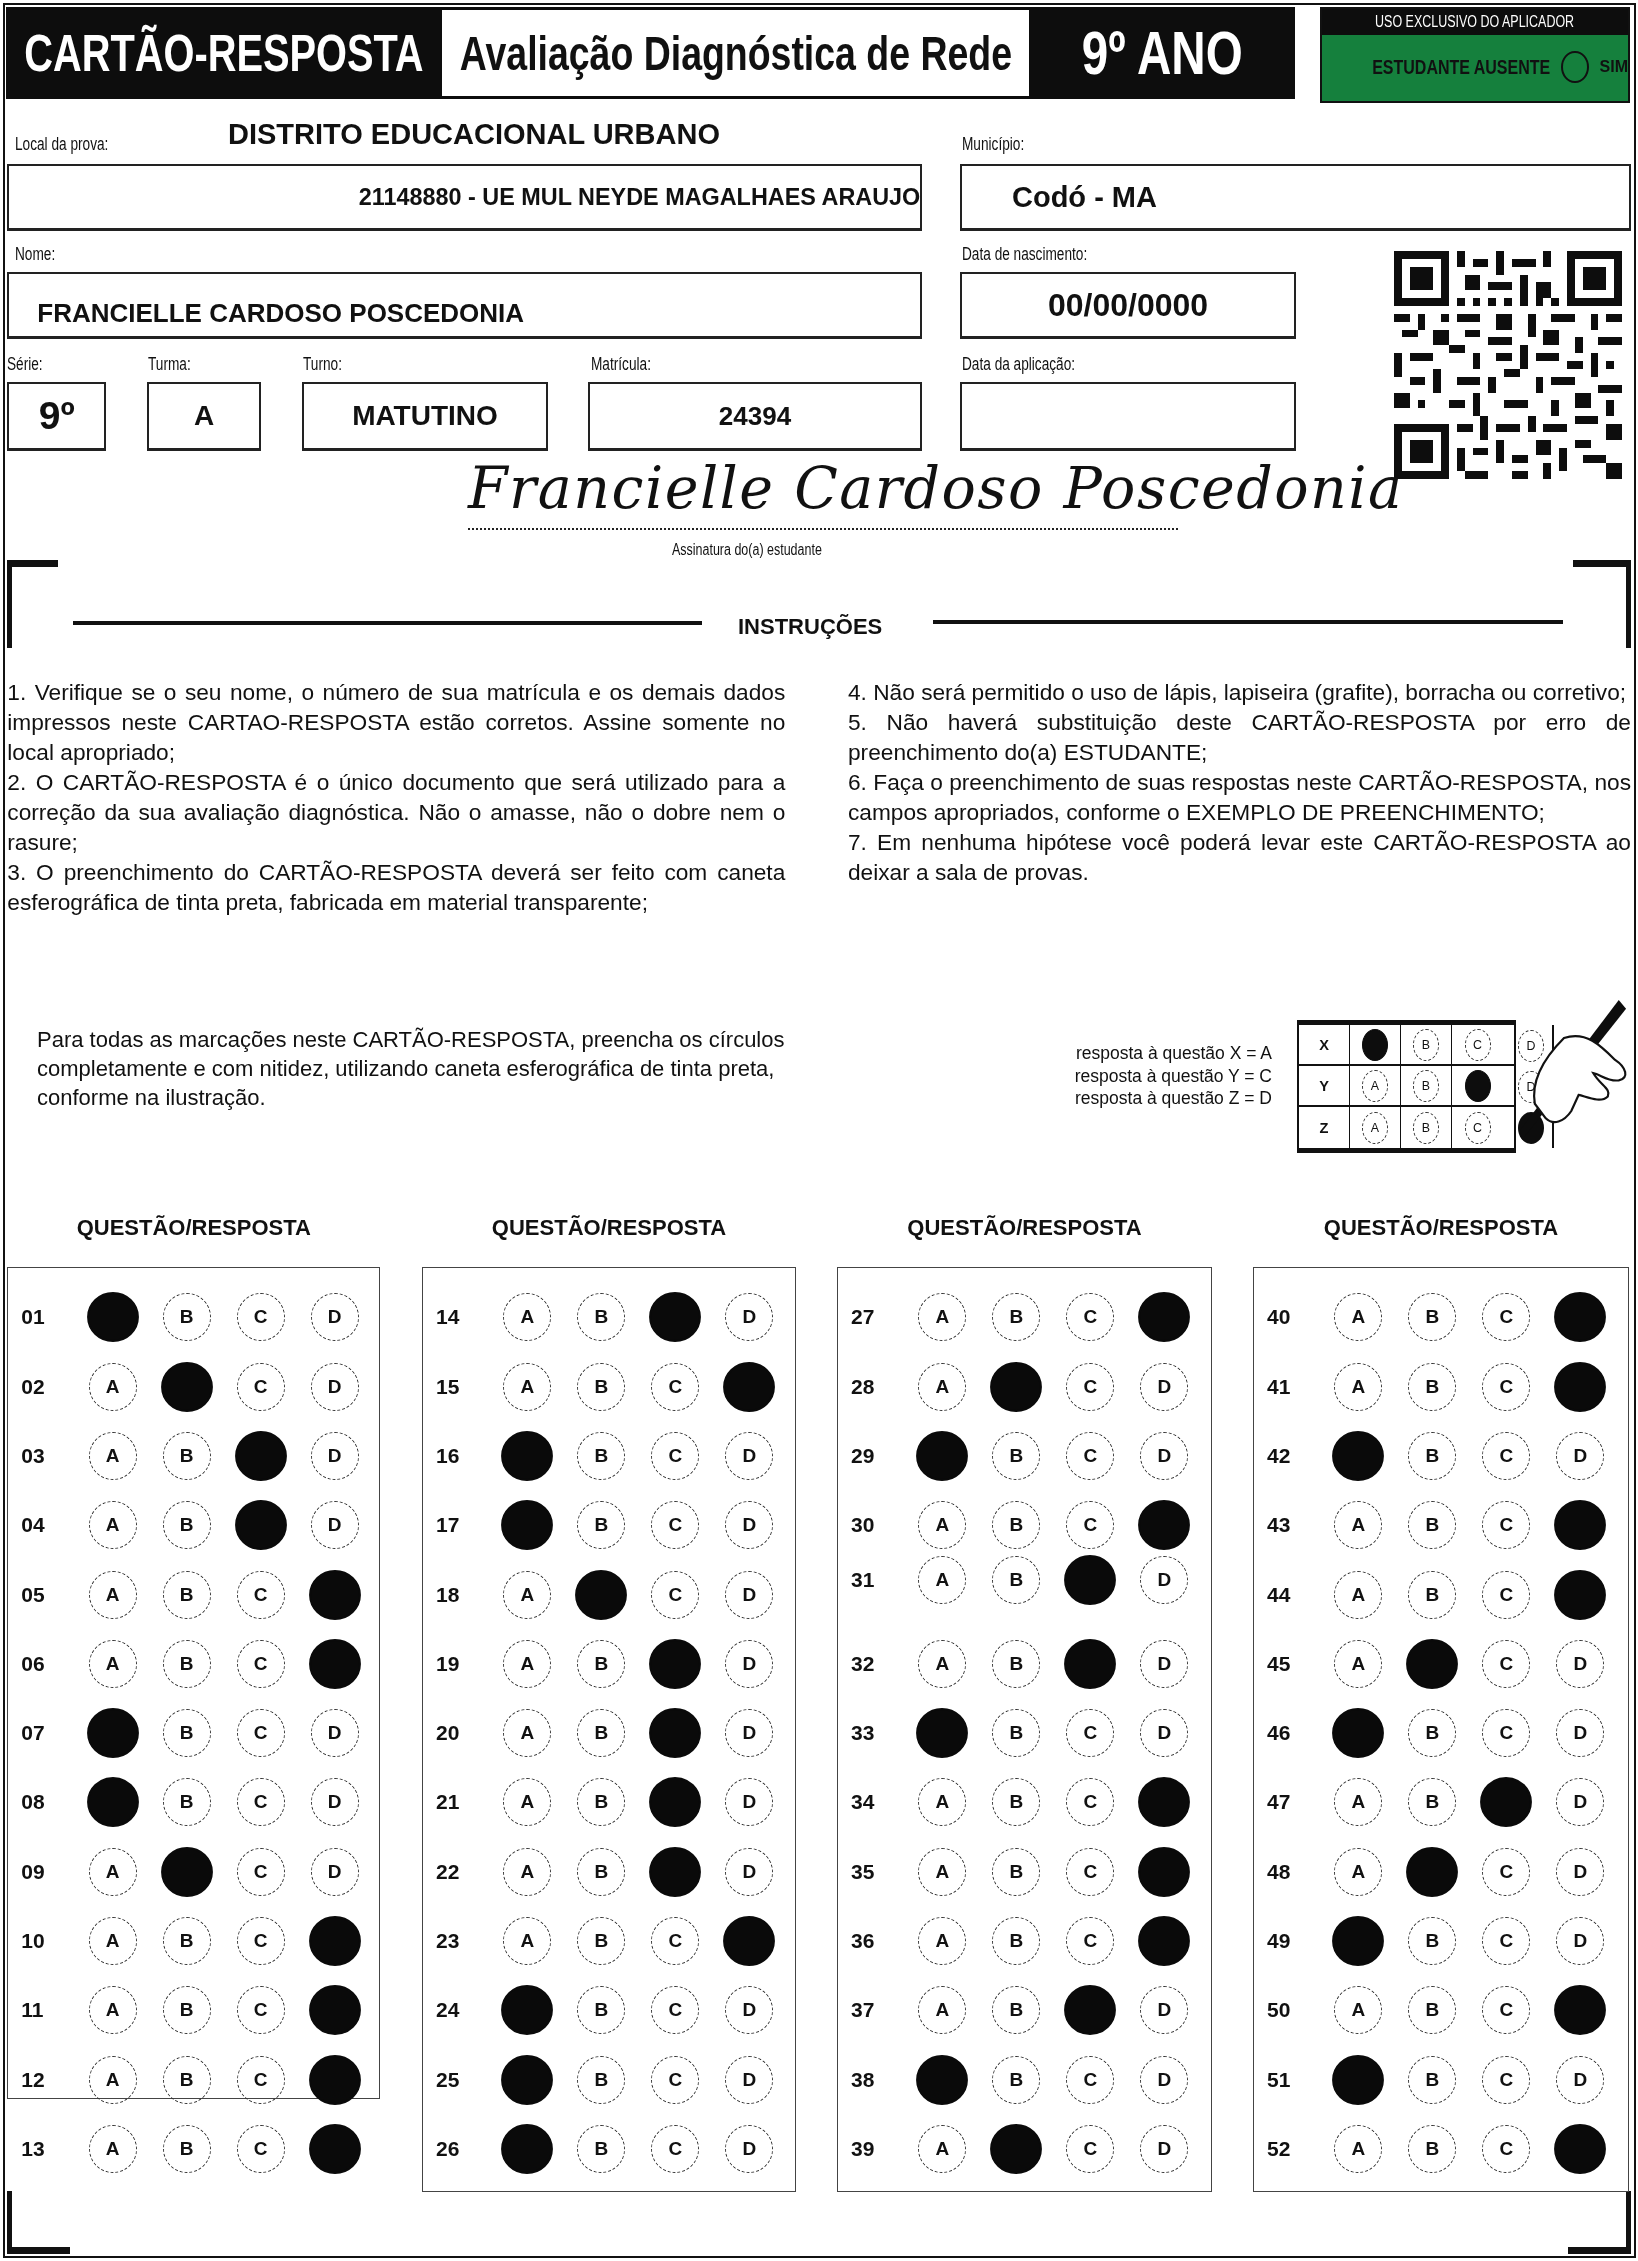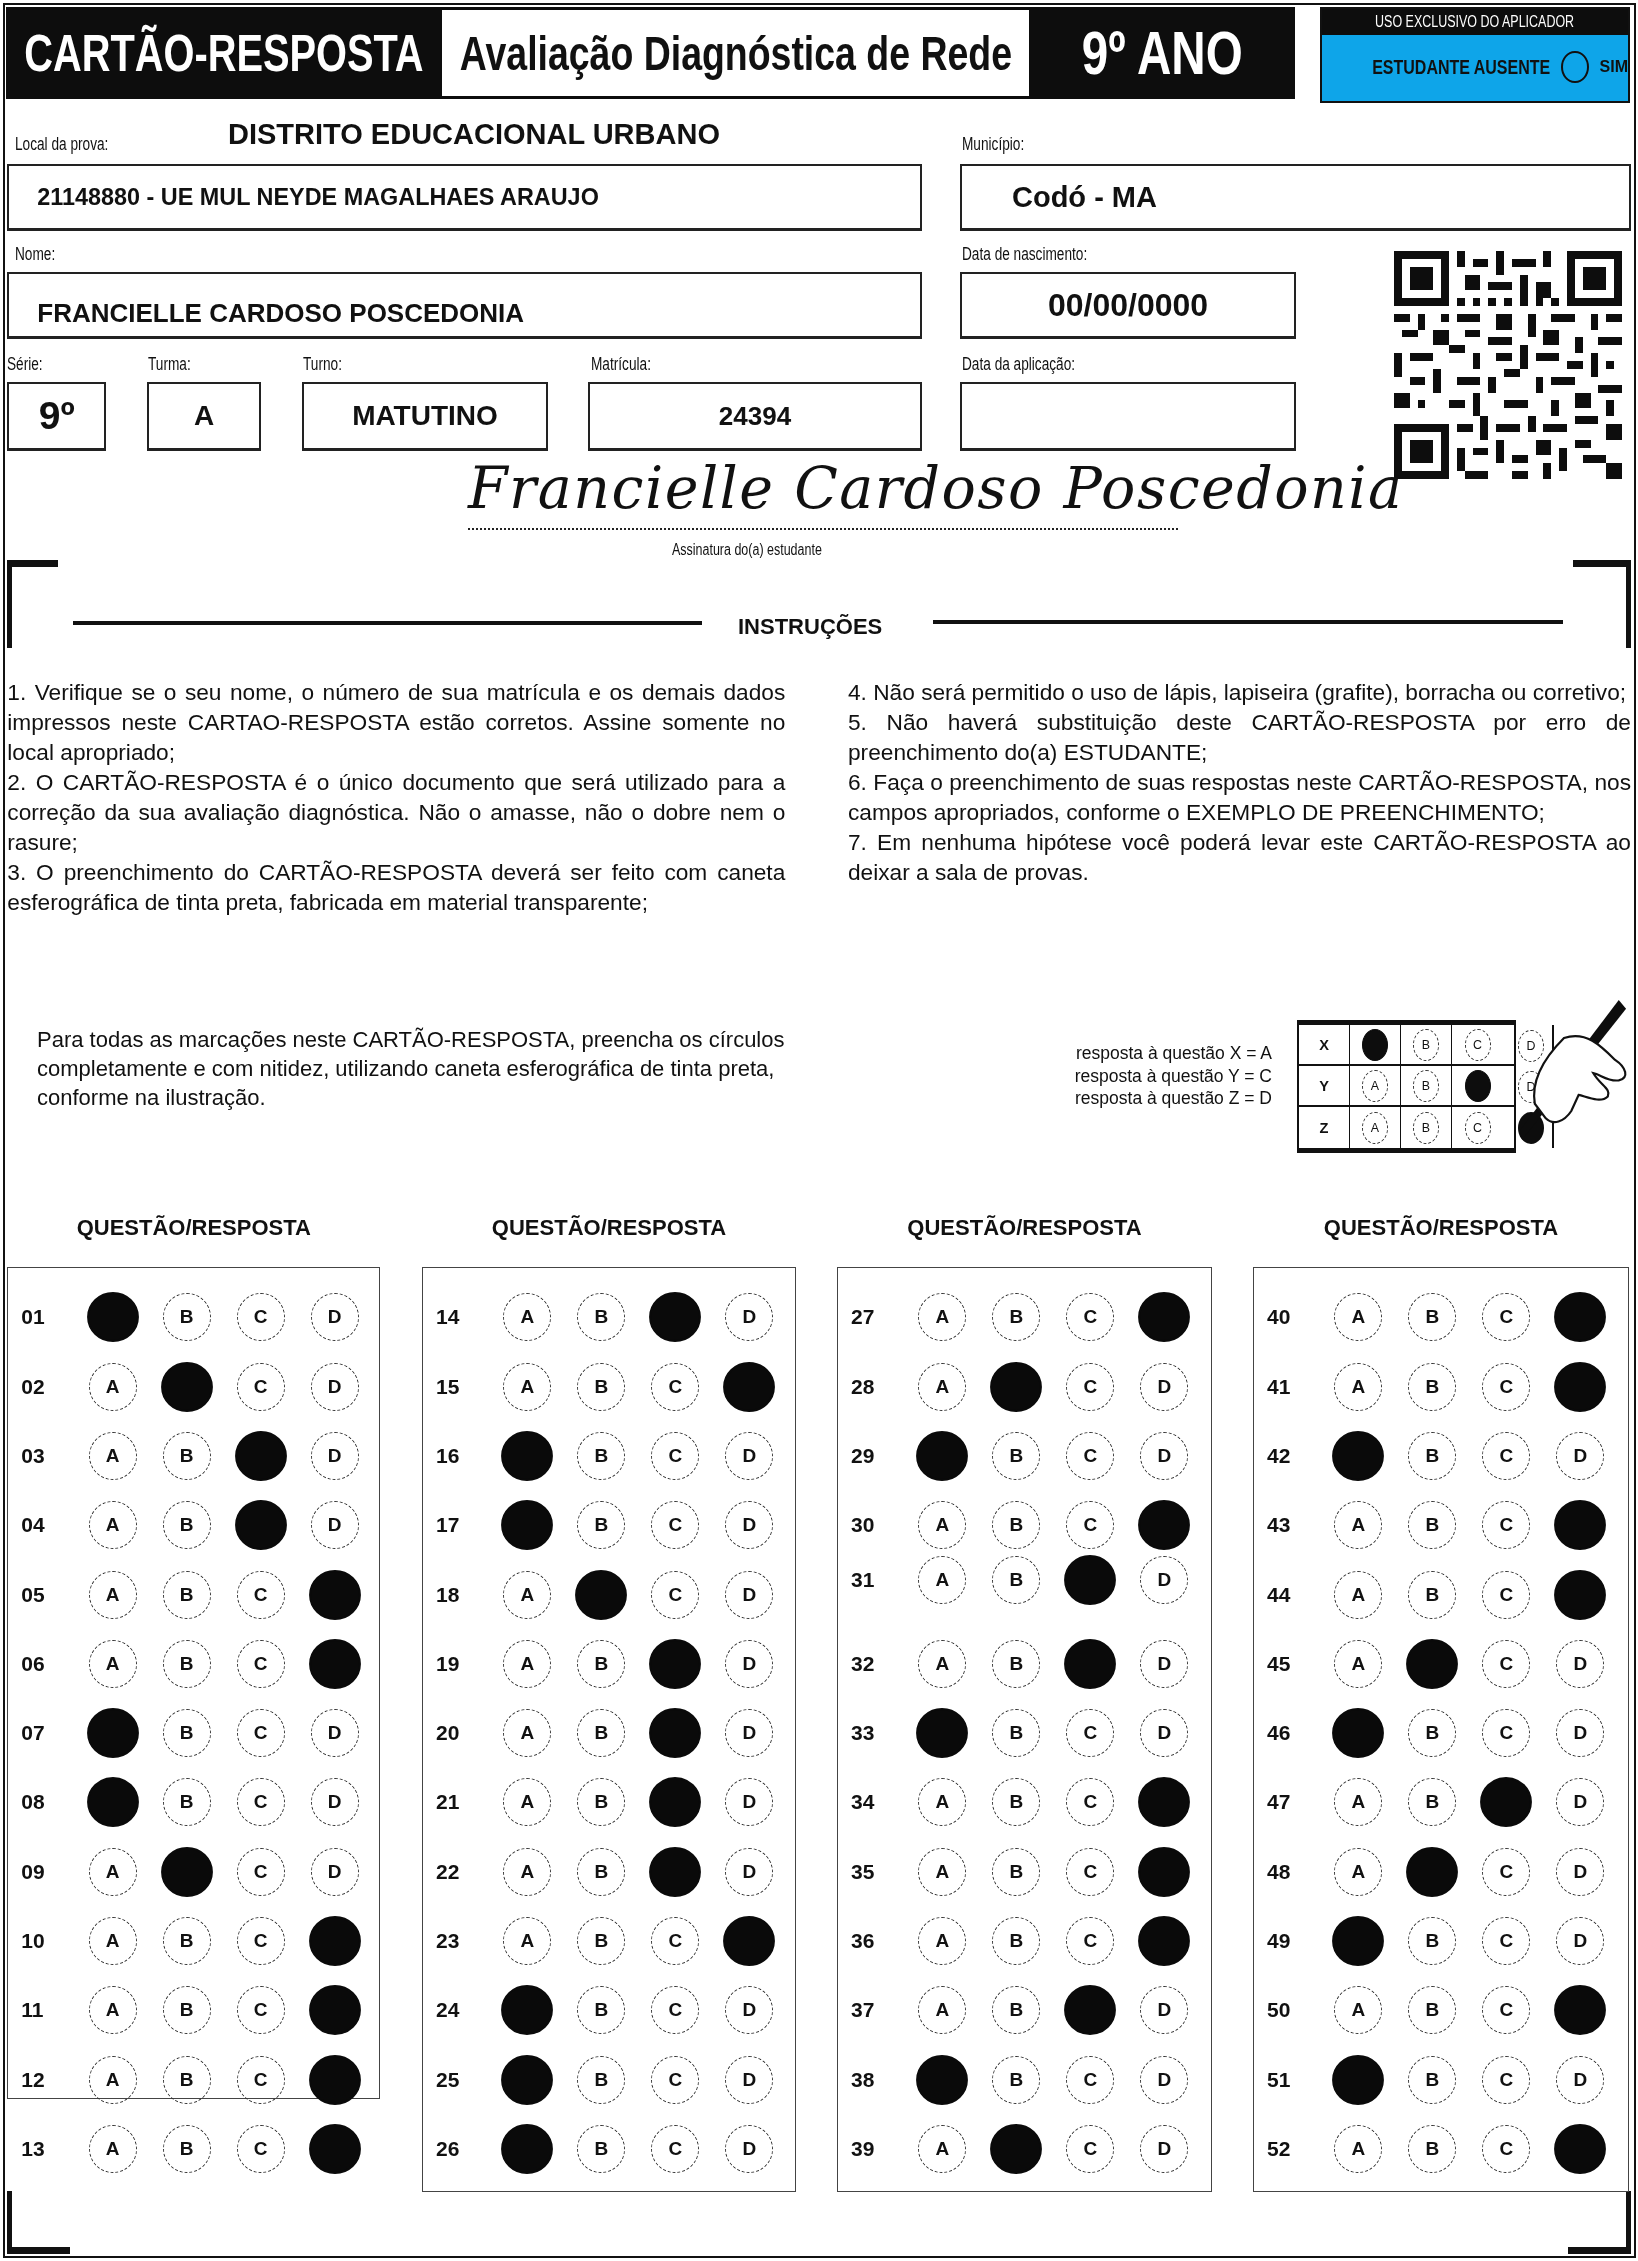--- a/index.html
+++ b/index.html
@@ -5,21 +5,21 @@
   * { box-sizing: border-box; margin: 0; padding: 0; }
   html, body { width: 1639px; height: 2261px; background: #ffffff; overflow: hidden; }
   body { position: relative; font-family: "Liberation Sans", sans-serif; color: #111111; }
   .abs { position: absolute; }
   .page-frame { position: absolute; left: 2.9px; top: 2.9px; width: 1633px; height: 2255px; border: 2.2px solid #111; border-top: 2.9px solid #111; }
 
   
   .hdr-black { position: absolute; background: #0d0d0d; color: #fff; display: flex; align-items: center; justify-content: center; font-family: "Liberation Sans", sans-serif; font-weight: bold; }
   .hdr-white { position: absolute; background: #fff; color: #111; display: flex; align-items: center; justify-content: center; font-weight: bold; border: 2.2px solid #0d0d0d; }
   .condensed { transform: scaleX(0.78); transform-origin: center; display: inline-block; white-space: nowrap; }
-  .aplic-box { position: absolute; border: 2.9px solid #111; background: #0ea5e9; }
+  .aplic-box { position: absolute; border: 2.9px solid #111; background: #15803d; }
   .aplic-head { background: #0d0d0d; color: #fff; font-size: 16px; text-align: center; height: 26px; line-height: 26px; }
   .aplic-body { display: flex; align-items: center; justify-content: center; height: 64px; font-size: 20.5px; font-weight: bold; gap: 11px; }
   .bubble-empty { width: 32px; height: 32px; border: 2.2px solid #111; border-radius: 50%; display: inline-block; cursor: pointer; }
 
   .lbl { position: absolute; font-size: 17.5px; white-space: nowrap; }
   .lbl .condensed { transform-origin: left center; }
   .field { position: absolute; border: 2.2px solid #222; border-bottom-width: 3.7px; background: #fff; display: flex; align-items: center; font-weight: bold; white-space: nowrap; }
   .field.center { justify-content: center; }
 
   .qr { position: absolute; }
@@ -74,21 +74,21 @@
   </div>
   <div class="aplic-body">
     <span class="condensed" style="transform-origin:right center;">ESTUDANTE AUSENTE</span>
     <span class="bubble-empty"></span>
     <span style="font-size:16px;">SIM</span>
   </div>
 </div>
 
 <div class="lbl" style="left:14.6px; top:134px;"><span class="condensed">Local da prova:</span></div>
 <div class="abs" style="left:228px; top:118px; font-size:29px; font-weight:bold;">DISTRITO EDUCACIONAL URBANO</div>
-<div class="field" style="left:7.3px; top:164px; width:915px; height:67px; padding-left:28px; font-size:23.4px;">
+<div class="field" style="left:7.3px; top:164px; width:915px; height:67px; padding-left:28px; font-size:23.4px;justify-content:flex-end;">
   <span>21148880 - UE MUL NEYDE MAGALHAES ARAUJO</span>
 </div>
 
 <div class="lbl" style="left:962px; top:134px;"><span class="condensed">Município:</span></div>
 <div class="field" style="left:960px; top:164px; width:671px; height:67px; padding-left:50px; font-size:29px;">
   <span>Codó - MA</span>
 </div>
 
 <div class="lbl" style="left:14.6px; top:244px;"><span class="condensed">Nome:</span></div>
 <div class="field" style="left:7.3px; top:272px; width:915px; height:67px; padding-left:28px; padding-top:16px; font-size:26px;">

